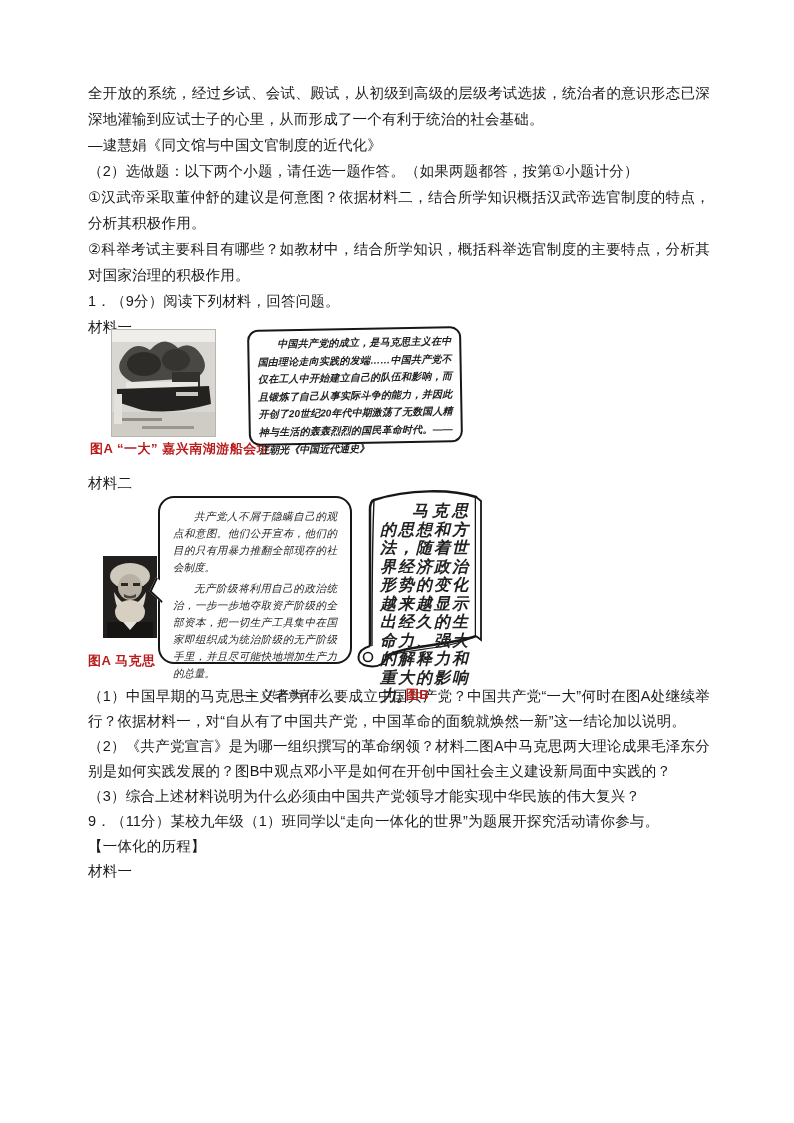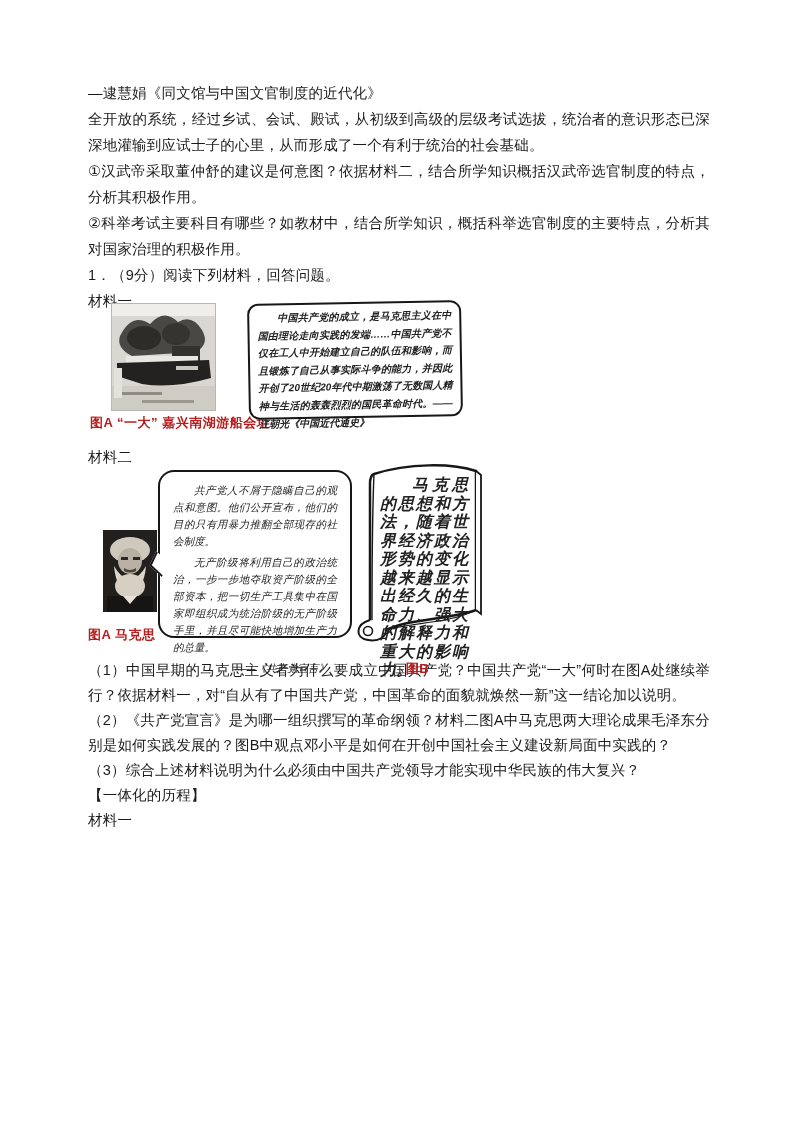--- a/index.html
+++ b/index.html
@@ -36,23 +36,24 @@
   .booktext{position:absolute;left:30px;top:16px;width:88px;font-size:16px;line-height:18.5px;
             font-weight:700;font-style:italic;text-align:justify;text-indent:2em;color:#222;}
   .cap2b{left:262px;top:200px;width:135px;text-align:center;}
 </style>
 </head>
 <body>
 
 <div class="page">
   <div class="content">
 
+    <p class="line">全开放的系统，经过乡试、会试、殿试，从初级到高级的层级考试选拔，统治者的意识形态已深深地灌输到应试士子的心里，从而形成了一个有利于统治的社会基础。</p>
     <p class="line attribution">—逮慧娟《同文馆与中国文官制度的近代化》</p>
-    <p class="line">全开放的系统，经过乡试、会试、殿试，从初级到高级的层级考试选拔，统治者的意识形态已深深地灌输到应试士子的心里，从而形成了一个有利于统治的社会基础。</p>
 
+    <p class="line">（2）选做题：以下两个小题，请任选一题作答。（如果两题都答，按第①小题计分）</p>
     <p class="line">①汉武帝采取董仲舒的建议是何意图？依据材料二，结合所学知识概括汉武帝选官制度的特点，分析其积极作用。</p>
     <p class="line">②科举考试主要科目有哪些？如教材中，结合所学知识，概括科举选官制度的主要特点，分析其对国家治理的积极作用。</p>
 
     <p class="line">1．（9分）阅读下列材料，回答问题。</p>
     <p class="line">材料一</p>
 
     <div class="figure1">
       <div class="photo">
         <svg width="103" height="106" viewBox="0 0 103 106">
           <rect width="103" height="106" fill="#d9d7d2"></rect>
@@ -112,17 +113,18 @@
           <path d="M36 170 C62 162 98 164 126 150" fill="none" stroke="#171717" stroke-width="1.2"></path>
         </svg>
         <div class="booktext">马克思的思想和方法，随着世界经济政治形势的变化越来越显示出经久的生命力、强大的解释力和重大的影响力。</div>
       </div>
       <div class="caption cap2b">图B</div>
     </div>
 
     <p class="line tight">（1）中国早期的马克思主义者为什么要成立中国共产党？中国共产党“一大”何时在图A处继续举行？依据材料一，对“自从有了中国共产党，中国革命的面貌就焕然一新”这一结论加以说明。</p>
     <p class="line tight">（2）《共产党宣言》是为哪一组织撰写的革命纲领？材料二图A中马克思两大理论成果毛泽东分别是如何实践发展的？图B中观点邓小平是如何在开创中国社会主义建设新局面中实践的？</p>
     <p class="line tight">（3）综合上述材料说明为什么必须由中国共产党领导才能实现中华民族的伟大复兴？</p>
+    <p class="line tight">9．（11分）某校九年级（1）班同学以“走向一体化的世界”为题展开探究活动请你参与。</p>
     <p class="line tight">【一体化的历程】</p>
     <p class="line tight">材料一</p>
 
   </div>
 </div>
 
 </body></html>

